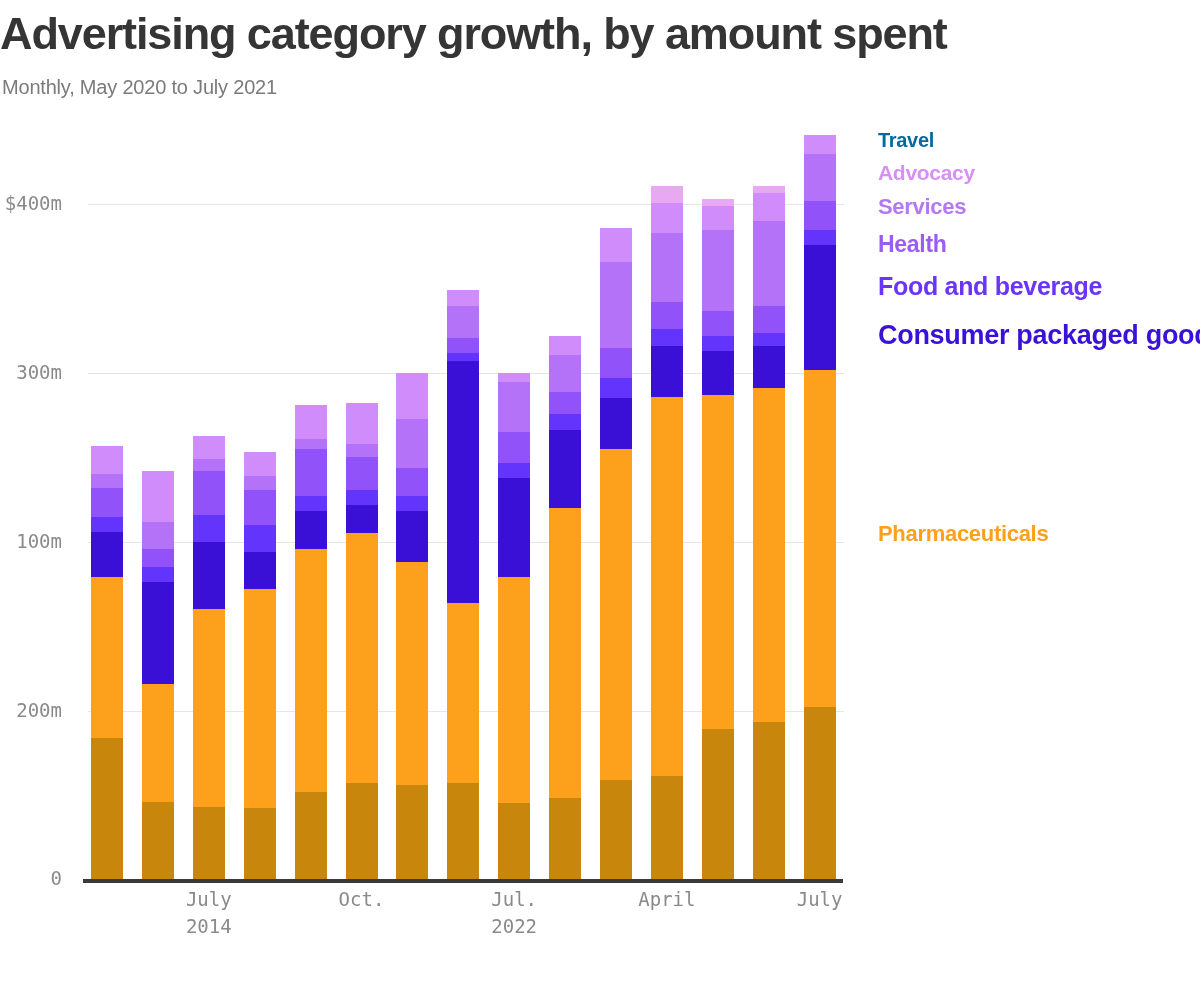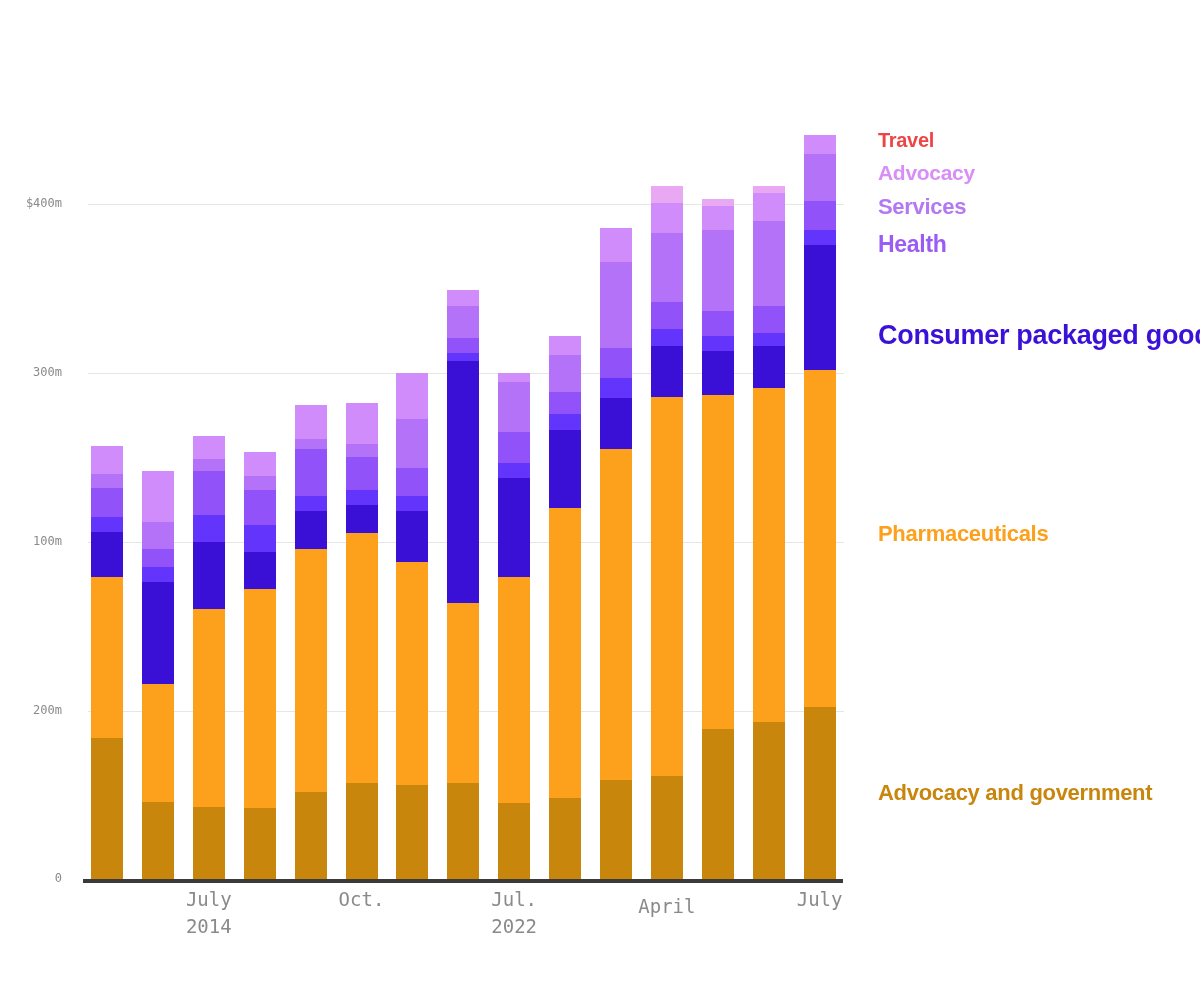--- a/index.html
+++ b/index.html
@@ -57,21 +57,21 @@
     height: 1px;
     background: #e6e6e6;
     left: 88px;
     width: 756px;
   }
   .ytick-label {
     position: absolute;
     right: 1138px;
     text-align: right;
     font-family: "DejaVu Sans Mono", "Liberation Mono", monospace;
-    font-size: 12px;
+    font-size: 19px;
     line-height: 19px;
     color: #8a8a8a;
     white-space: nowrap;
   }
   #baseline {
     position: absolute;
     left: 83px;
     width: 760px;
     height: 4px;
     background: #3a3a3a;
@@ -118,20 +118,22 @@
     left: 0;
     white-space: nowrap;
     font-weight: 700;
     letter-spacing: -0.3px;
   }
 </style>
 </head>
 <body>
 
 <div id="header">
+  <h1 id="chart-title">Advertising category growth, by amount spent</h1>
+  <div id="chart-subtitle">Monthly, May 2020 to July 2021</div>
 </div>
 
 <div id="plot">
   <div id="gridlines">
       <div class="gridline" style="top: 204px;"></div>
       <div class="gridline" style="top: 373px;"></div>
       <div class="gridline" style="top: 542px;"></div>
       <div class="gridline" style="top: 711px;"></div>
     </div>
   <div id="yticks">
@@ -279,26 +281,26 @@
         <div class="seg" title="Health: $17m" style="background: rgb(145, 83, 249); height: 28.6875px; bottom: 651.375px;"></div>
         <div class="seg" title="Insurance: $28m" style="background: rgb(179, 114, 247); height: 47.25px; bottom: 680.062px;"></div>
         <div class="seg" title="Services: $11m" style="background: rgb(207, 140, 250); height: 18.5625px; bottom: 727.312px;"></div>
       </div>
     </div>
   <div id="baseline"></div>
   <div id="xticks">
       <div class="xtick" style="left: 138.8px; width: 140px; top: 886px;"><span>July</span><span class="yr">2014</span></div>
       <div class="xtick" style="left: 291.5px; width: 140px; top: 886px;"><span>Oct.</span></div>
       <div class="xtick" style="left: 444.2px; width: 140px; top: 886px;"><span>Jul.</span><span class="yr">2022</span></div>
-      <div class="xtick" style="left: 596.9px; width: 140px; top: 886px; margin-top: 7px;"><span>April</span></div>
+      <div class="xtick" style="left: 596.9px; width: 140px; top: 886px;"><span>April</span></div>
       <div class="xtick" style="left: 749.6px; width: 140px; top: 886px;"><span>July</span></div>
     </div>
 </div>
 
 <div id="legend">
-    <div class="legend-item" style="top: 129px; color: #ef4444; font-size: 20px;">Travel</div>
+    <div class="legend-item" style="top: 129px; color: #0369a1; font-size: 20px;">Travel</div>
     <div class="legend-item" style="top: 161px; color: rgb(216, 141, 247); font-size: 21px;">Advocacy</div>
     <div class="legend-item" style="top: 194px; color: rgb(179, 120, 242); font-size: 22px;">Services</div>
     <div class="legend-item" style="top: 231px; color: rgb(154, 92, 245); font-size: 23px;">Health</div>
+    <div class="legend-item" style="top: 272px; color: rgb(107, 53, 249); font-size: 25px;">Food and beverage</div>
     <div class="legend-item" style="top: 320px; color: rgb(59, 17, 216); font-size: 27px;">Consumer packaged goods</div>
     <div class="legend-item" style="top: 521px; color: rgb(253, 160, 28); font-size: 22px;">Pharmaceuticals</div>
-    <div class="legend-item" style="top: 780px; color: rgb(200, 134, 13); font-size: 22px;">Advocacy and government</div>
   </div>
 
 </body></html>

